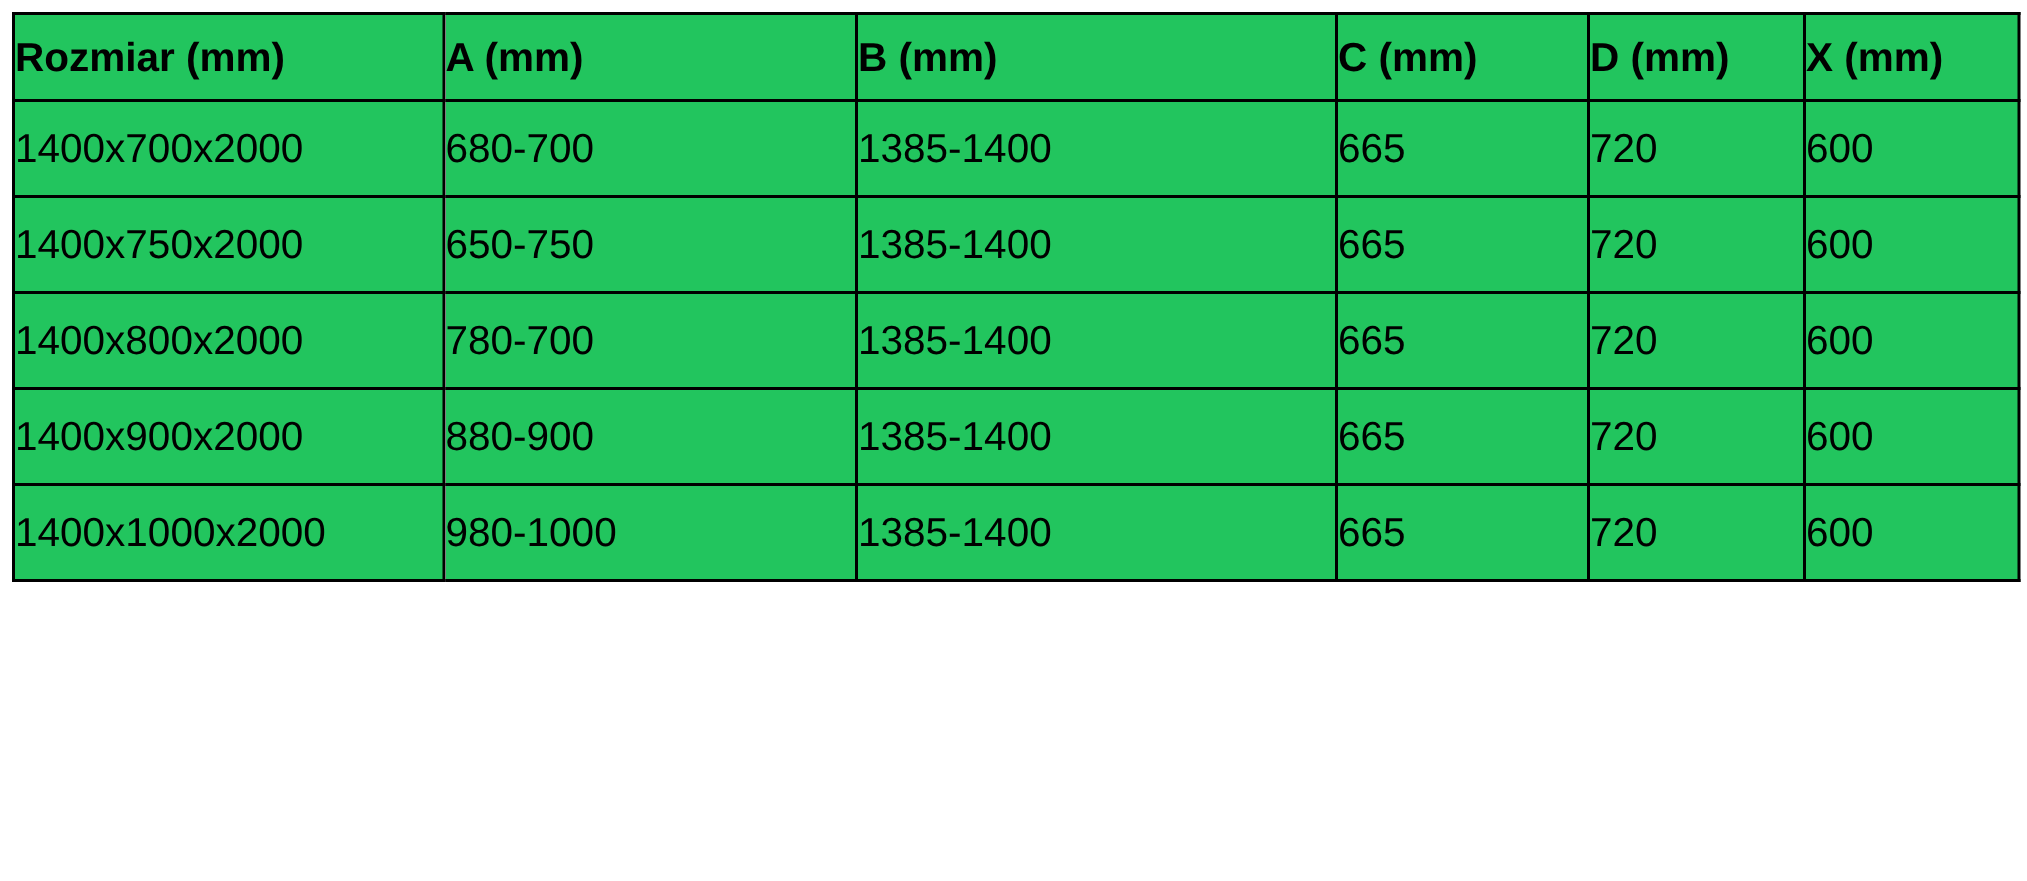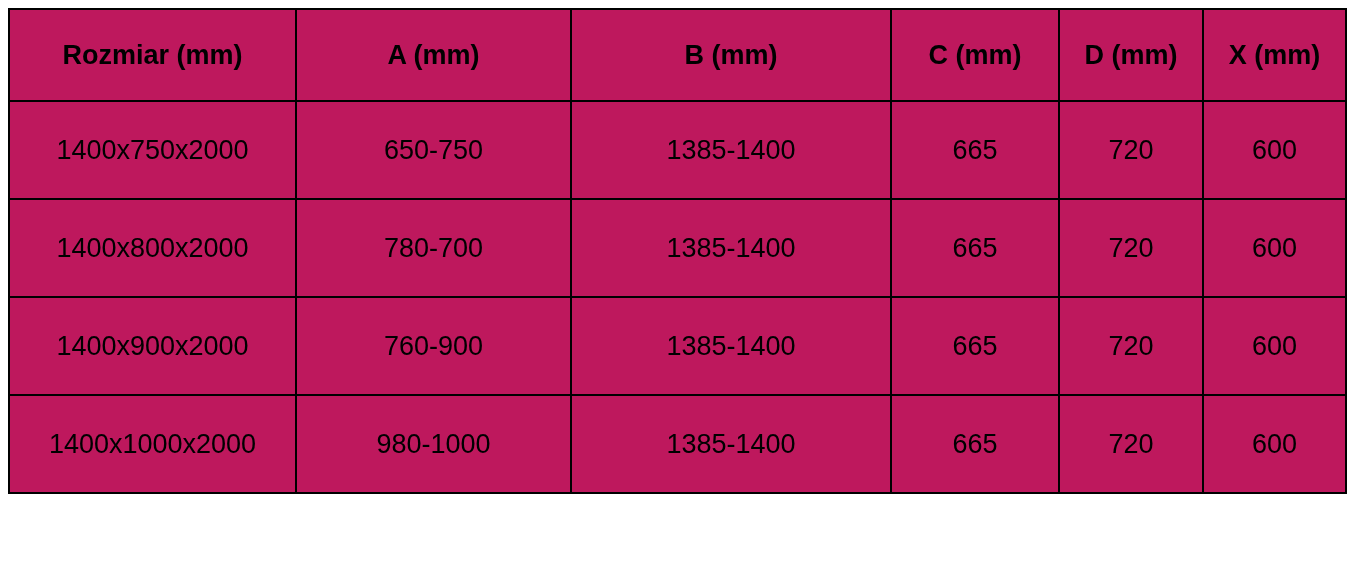--- a/index.html
+++ b/index.html
@@ -26,25 +26,25 @@
   .spec-table col.c-rozmiar { width: 287px; }
   .spec-table col.c-a       { width: 275px; }
   .spec-table col.c-b       { width: 320px; }
   .spec-table col.c-c       { width: 168px; }
   .spec-table col.c-d       { width: 144px; }
   .spec-table col.c-x       { width: 143px; }
 
   .spec-table th,
   .spec-table td {
     border: 2px solid #000000;
-    text-align: center;
+    text-align: left;
     vertical-align: middle;
     color: #000000;
-    padding: 17px;
-    background: #be185d;
+    padding: 0;
+    background: #22c55e;
     overflow: hidden;
     white-space: nowrap;
   }
   .spec-table th {
     height: 56px;
     font-size: 27px;
     font-weight: bold;
   }
   .spec-table td {
     height: 62px;
@@ -70,38 +70,46 @@
           <th>Rozmiar (mm)</th>
           <th>A (mm)</th>
           <th>B (mm)</th>
           <th>C (mm)</th>
           <th>D (mm)</th>
           <th>X (mm)</th>
         </tr>
     </thead>
     <tbody>
         <tr>
+          <td>1400x700x2000</td>
+          <td>680-700</td>
+          <td>1385-1400</td>
+          <td>665</td>
+          <td>720</td>
+          <td>600</td>
+        </tr>
+        <tr>
           <td>1400x750x2000</td>
           <td>650-750</td>
           <td>1385-1400</td>
           <td>665</td>
           <td>720</td>
           <td>600</td>
         </tr>
         <tr>
           <td>1400x800x2000</td>
           <td>780-700</td>
           <td>1385-1400</td>
           <td>665</td>
           <td>720</td>
           <td>600</td>
         </tr>
         <tr>
           <td>1400x900x2000</td>
-          <td>760-900</td>
+          <td>880-900</td>
           <td>1385-1400</td>
           <td>665</td>
           <td>720</td>
           <td>600</td>
         </tr>
         <tr>
           <td>1400x1000x2000</td>
           <td>980-1000</td>
           <td>1385-1400</td>
           <td>665</td>

